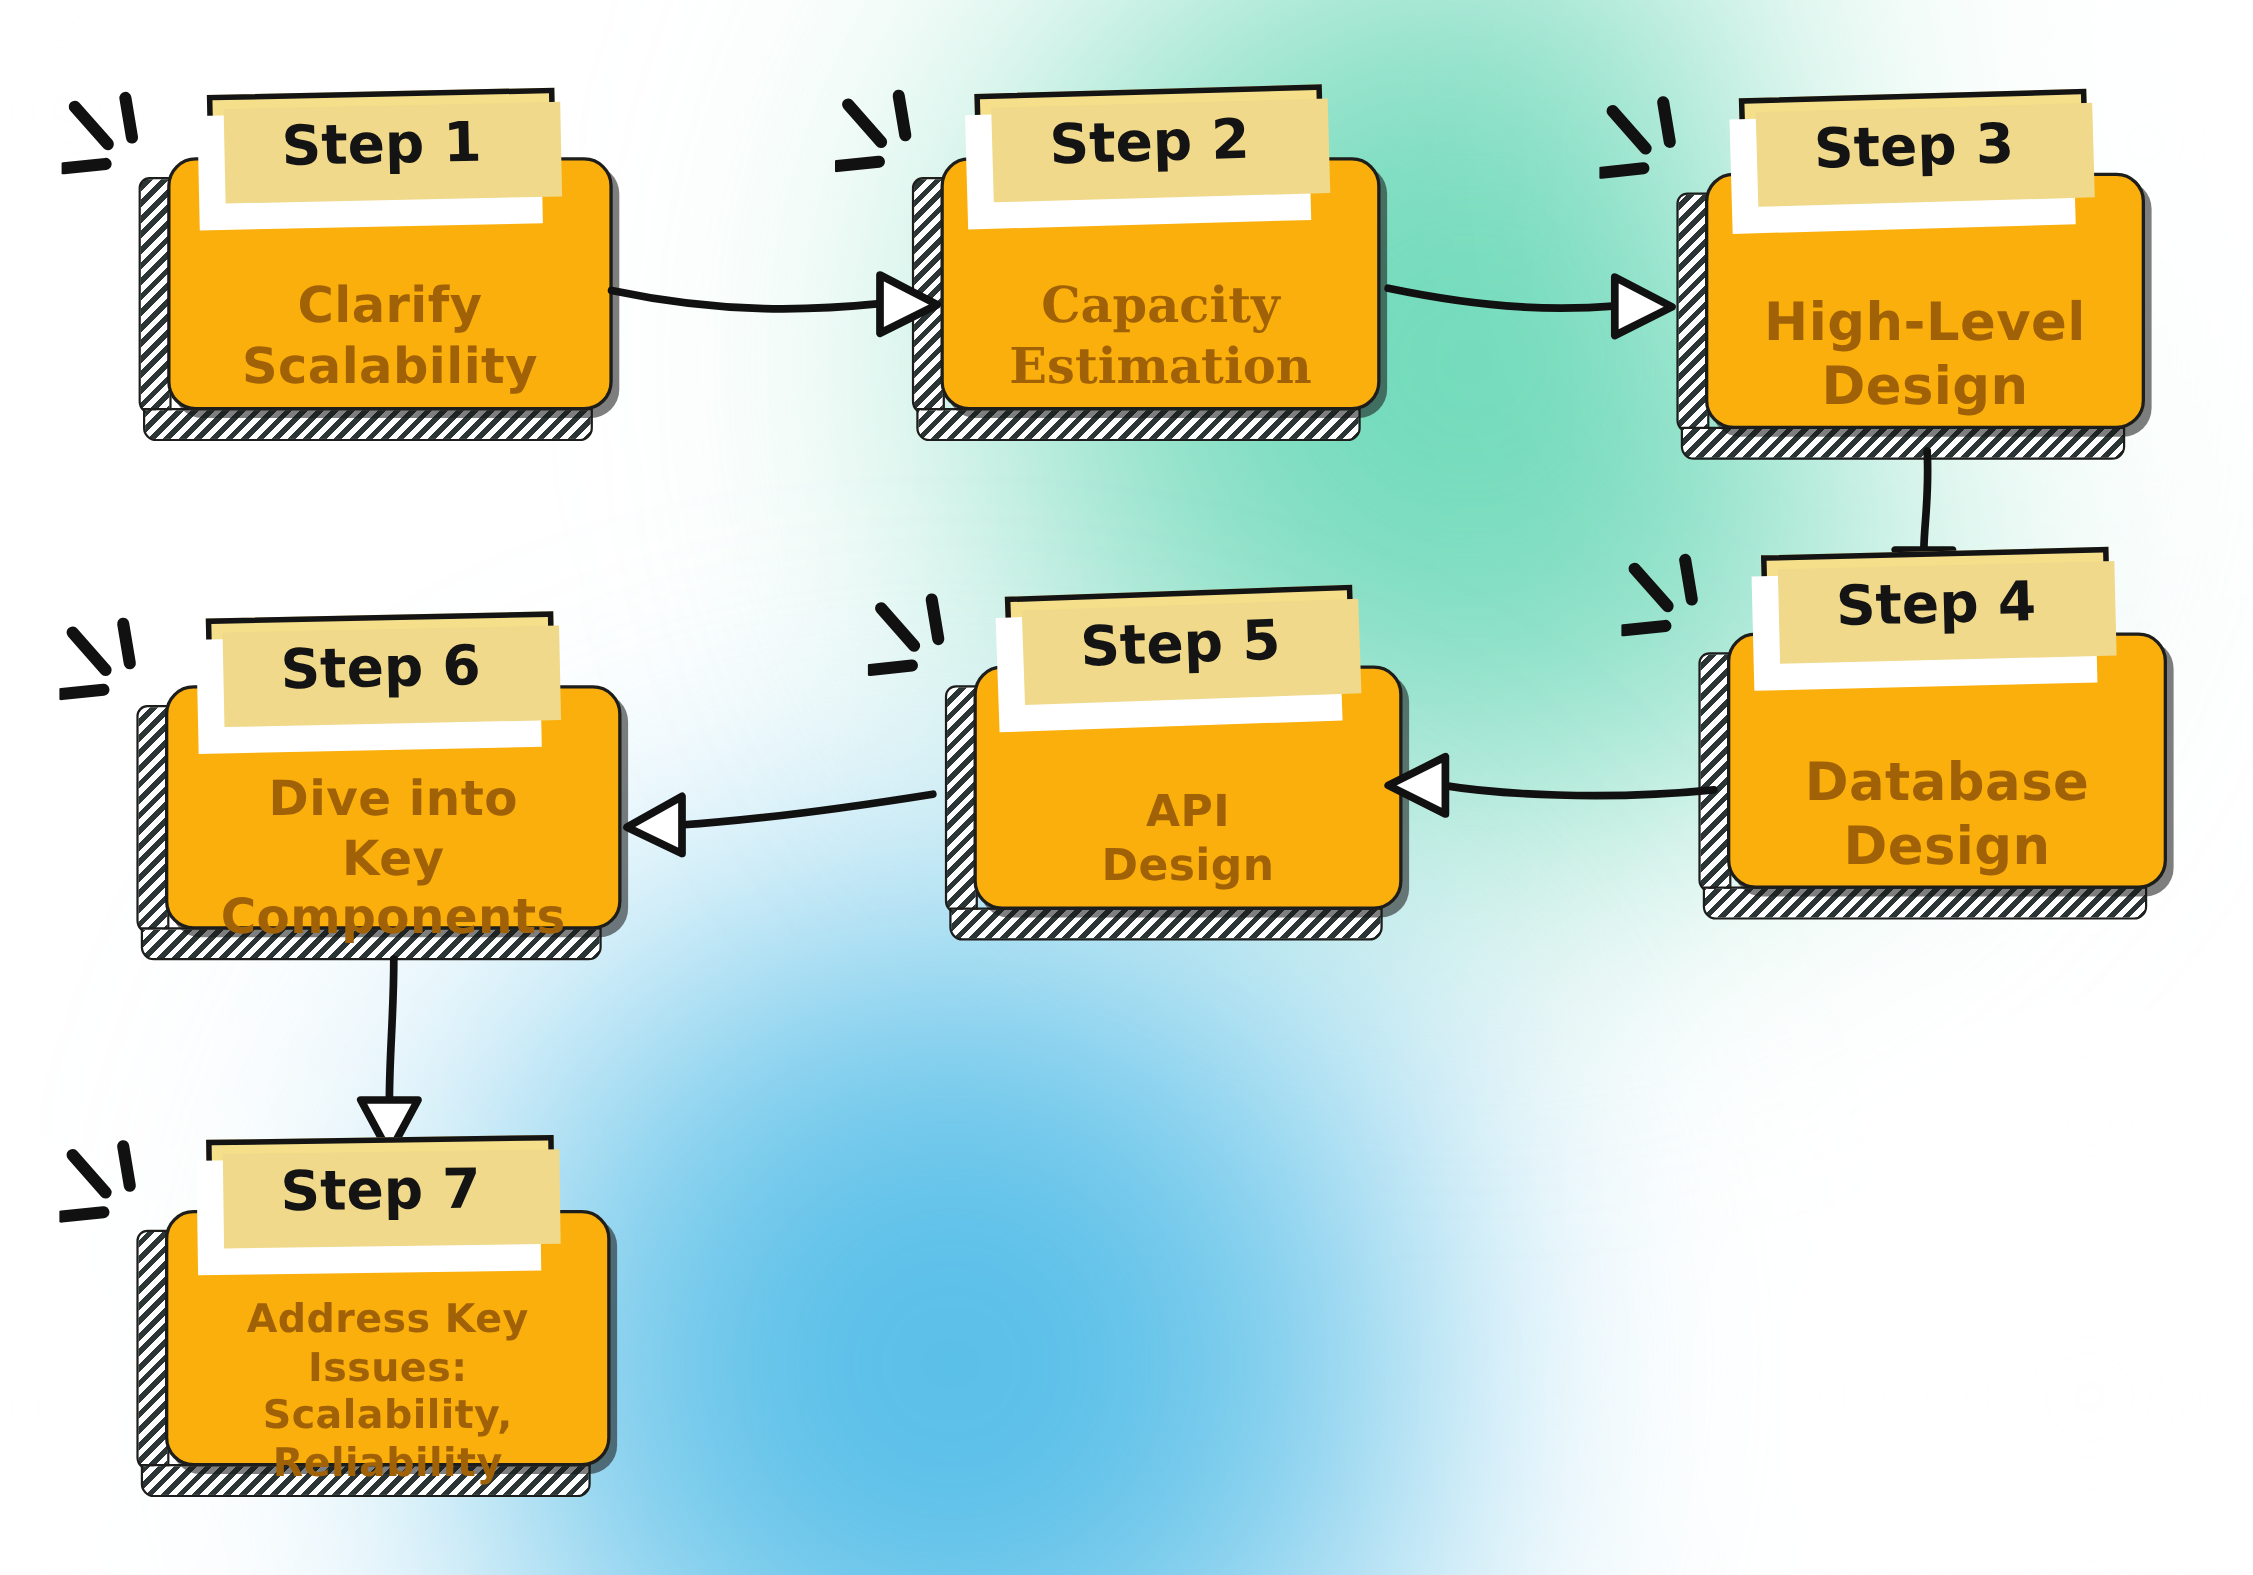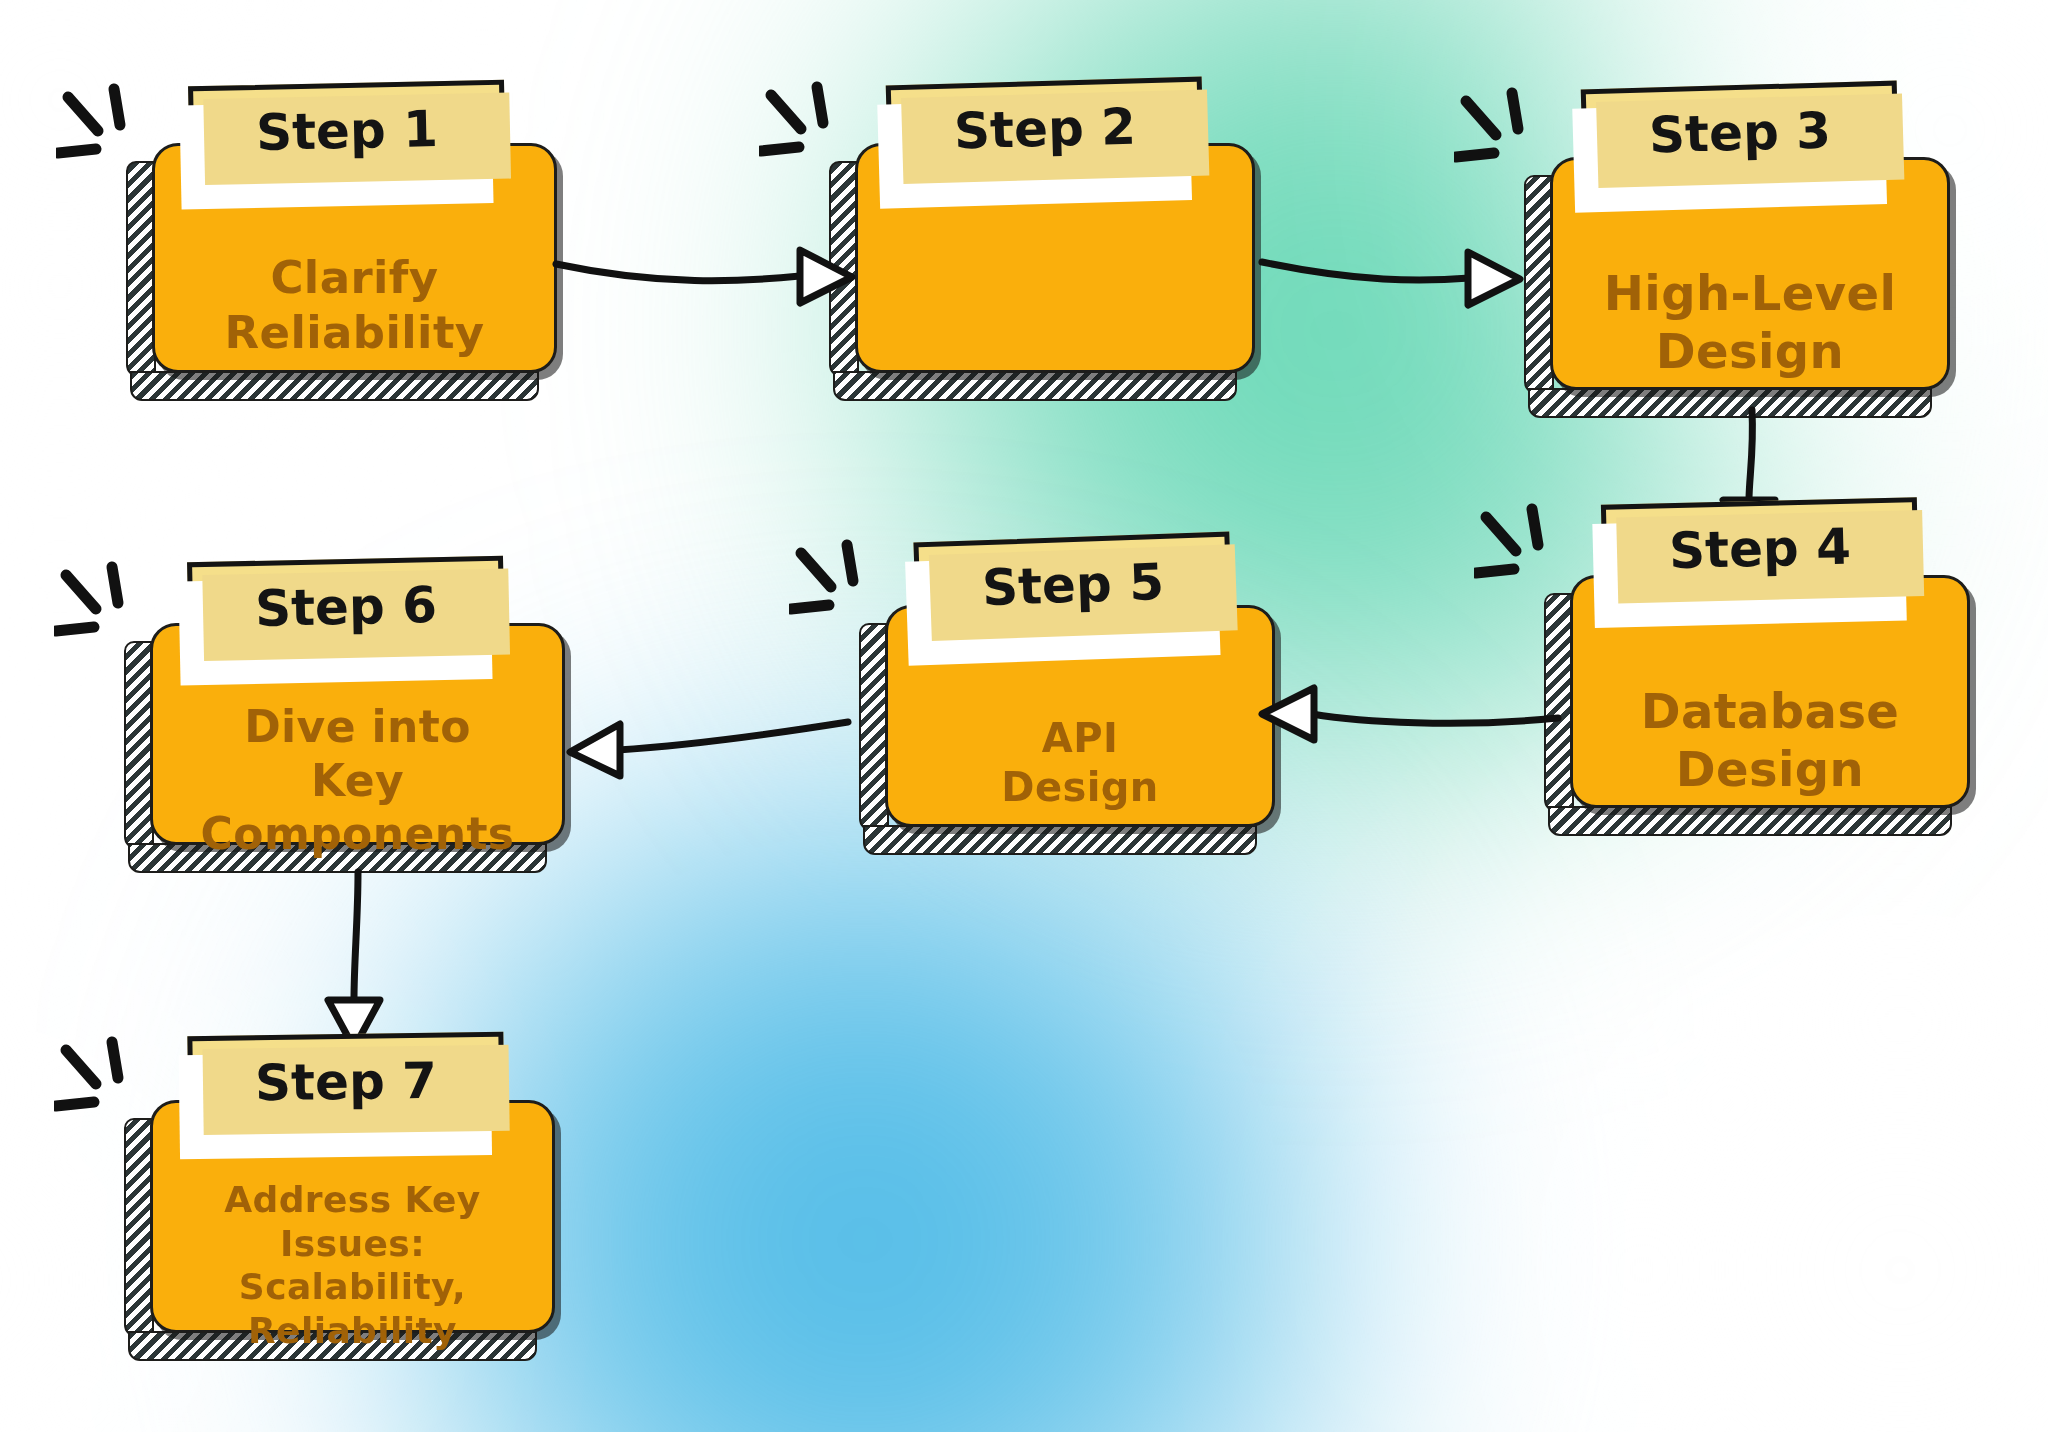--- a/index.html
+++ b/index.html
@@ -155,36 +155,40 @@
       <path d="M 328 1000 L 380 1000 L 354 1048 Z" fill="#ffffff" stroke="#111" stroke-width="7" stroke-linejoin="round"></path>
     </g>
   </svg>
 
   <div class="node" style="left:152px;top:143px;width:405px;height:230px;">
     <div class="hatch hatch-left"></div>
     <div class="hatch hatch-bottom"></div>
     <div class="node-box"></div>
     <div class="node-body" style="font-size:45px;">
       <span>Clarify</span>
-      <span>Reliability</span>
+      <span>Scalability</span>
     </div>
     <div class="tag" style="left:37px;top:-60px;width:316px;height:96px;transform:rotate(-1.2deg);font-size:50px;">
       <span class="tag-text">Step 1</span>
     </div>
     <svg class="sparkle" style="left:-96px;top:-62px;width:100px;height:100px;" viewBox="0 0 100 100">
       <line x1="12" y1="16" x2="42" y2="50" stroke="#111" stroke-width="11" stroke-linecap="round"></line>
       <line x1="58" y1="8" x2="64" y2="44" stroke="#111" stroke-width="11" stroke-linecap="round"></line>
       <line x1="2" y1="72" x2="40" y2="68" stroke="#111" stroke-width="11" stroke-linecap="round"></line>
     </svg>
   </div>
 
   <div class="node" style="left:855px;top:143px;width:400px;height:230px;">
     <div class="hatch hatch-left"></div>
     <div class="hatch hatch-bottom"></div>
     <div class="node-box"></div>
+    <div class="node-body serif" style="font-size:45px;">
+      <span>Capacity</span>
+      <span>Estimation</span>
+    </div>
     <div class="tag" style="left:32px;top:-62px;width:316px;height:96px;transform:rotate(-1.6deg);font-size:50px;">
       <span class="tag-text">Step 2</span>
     </div>
     <svg class="sparkle" style="left:-96px;top:-64px;width:100px;height:100px;" viewBox="0 0 100 100">
       <line x1="12" y1="16" x2="42" y2="50" stroke="#111" stroke-width="11" stroke-linecap="round"></line>
       <line x1="58" y1="8" x2="64" y2="44" stroke="#111" stroke-width="11" stroke-linecap="round"></line>
       <line x1="2" y1="72" x2="40" y2="68" stroke="#111" stroke-width="11" stroke-linecap="round"></line>
     </svg>
   </div>
 

